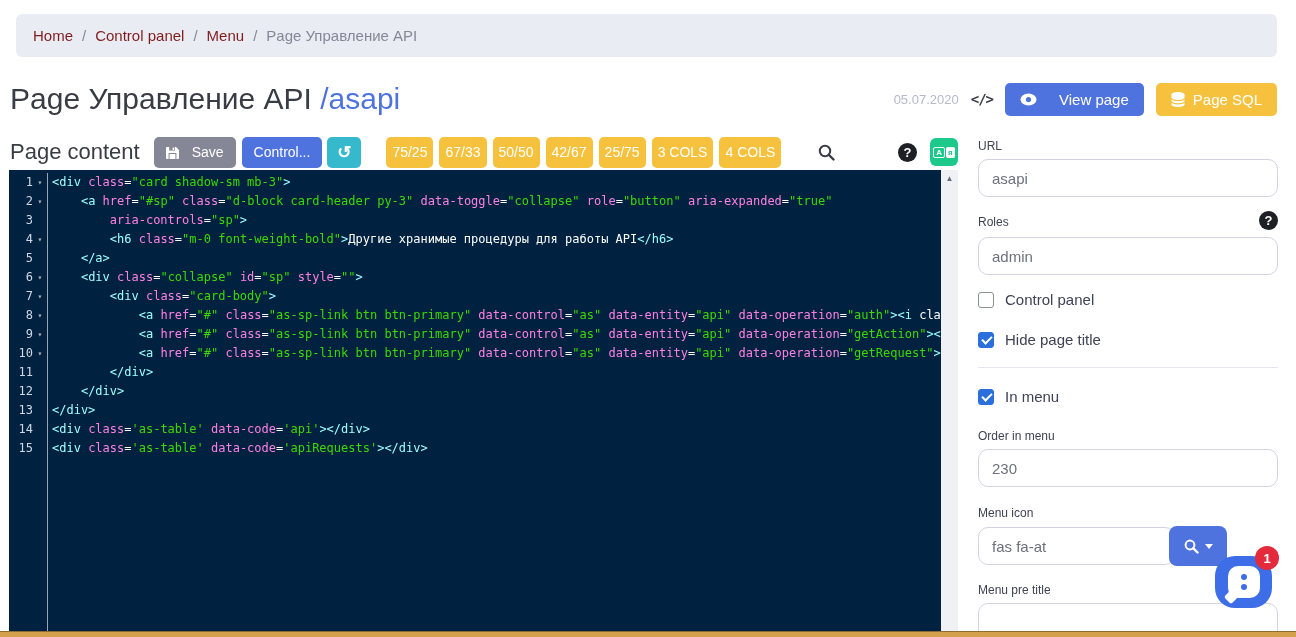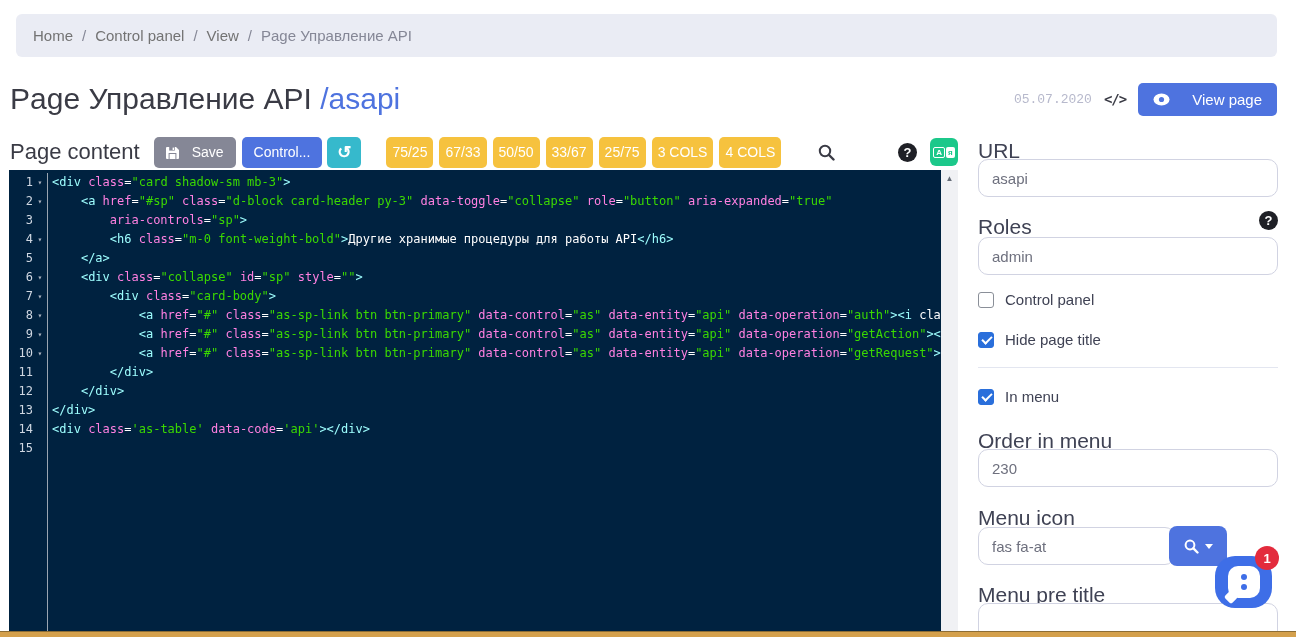--- a/index.html
+++ b/index.html
@@ -12,33 +12,33 @@
     color: #3a3b45;
   }
 
   
   .breadcrumb-bar {
     position: absolute; left: 16px; top: 14px; right: 19px; height: 43px;
     background: #eaecf4; border-radius: 6px;
     display: flex; align-items: center; padding: 0 17px;
     font-size: 15px; gap: 9px;
   }
-  .crumb-link { color: #737373; cursor: pointer; }
+  .crumb-link { color: #7f1d1d; cursor: pointer; }
   .crumb-sep { color: #858796; }
   .crumb-current { color: #858796; }
 
   
   .header-row {
     position: absolute; left: 10px; top: 78px; right: 19px; height: 42px;
     display: flex; align-items: center; justify-content: space-between;
   }
   .page-title { font-size: 30px; font-weight: 400; color: #3a3b45; white-space: nowrap; }
   .page-title .slug { color: #4e73df; }
   .header-actions { display: flex; align-items: center; gap: 12px; }
-  .header-date { font-size: 13px; color: #b7b9cc; font-family: Liberation Mono, monospace; }
+  .header-date { font-size: 13px; color: #b7b9cc; }
   .code-glyph { font-family: "DejaVu Sans Mono", monospace; font-weight: bold; font-size: 14px; color: #3a3b45; letter-spacing: -1px; cursor: pointer; }
   .btn {
     display: inline-flex; align-items: center; justify-content: center; gap: 8px;
     border: none; border-radius: 5px; color: #fff; font-size: 15px;
     height: 33px; padding: 0 15px; cursor: pointer; font-family: inherit; white-space: nowrap;
   }
   .btn-primary { background: #4e73df; gap: 22px; }
   .btn-warning { background: #f6c23e; }
   .btn-secondary { background: #858796; gap: 13px; }
   .btn-info { background: #36b9cc; }
@@ -93,21 +93,21 @@
   .editor-scrollbar {
     width: 17px; height: 100%; background: #f0f1f4; position: relative; cursor: pointer;
   }
   .scroll-up-arrow {
     position: absolute; top: 4px; left: 0; width: 17px; text-align: center;
     font-size: 8px; color: #636b76; line-height: 10px;
   }
 
   
   .sidebar { position: absolute; left: 978px; top: 135px; width: 300px; height: 502px; }
-  .field-label { position: absolute; font-size: 21px; color: #3f4254; }
+  .field-label { position: absolute; font-size: 12px; color: #3f4254; }
   .text-input {
     position: absolute; width: 100%; height: 38px; background: #fff;
     border: 1px solid #d1d3e2; border-radius: 10px; font-family: inherit;
     font-size: 15px; color: #6e707e; padding: 0 13px; outline: none;
   }
   .roles-help { position: absolute; right: 0; top: 76px; }
   .checkbox-row { position: absolute; display: flex; align-items: center; gap: 11px; cursor: pointer; }
   .checkbox { width: 16px; height: 16px; border-radius: 3px; border: 1px solid #8a8f98; background: #fff; position: relative; flex: 0 0 16px; }
   .checkbox.checked { background: #2a6fdb; border-color: #2a6fdb; }
   .checkbox.checked::after {
@@ -154,39 +154,50 @@
   svg { display: block; }
 </style>
 </head>
 <body>
 
 <nav class="breadcrumb-bar">
     <span class="crumb-link">Home</span>
     <span class="crumb-sep">/</span>
     <span class="crumb-link">Control panel</span>
     <span class="crumb-sep">/</span>
-    <span class="crumb-link">View</span>
+    <span class="crumb-link">Menu</span>
     <span class="crumb-sep">/</span>
     <span class="crumb-current">Page Управление API</span>
   </nav>
 
 <div class="header-row">
   <h1 class="page-title"><span>Page Управление API</span> <span class="slug">/asapi</span></h1>
   <div class="header-actions">
     <span class="header-date">05.07.2020</span>
     <span class="code-glyph">&lt;/&gt;</span>
     <button class="btn btn-primary">
       <span>
           <svg width="17" height="13" viewBox="0 0 17 13">
             <ellipse cx="8.5" cy="6.5" rx="8" ry="6" fill="#ffffff"></ellipse>
             <circle cx="8.5" cy="6.5" r="2.6" fill="#4e73df"></circle>
           </svg>
         </span>
       <span>View page</span>
     </button>
+    <button class="btn btn-warning">
+      <span>
+          <svg width="14" height="15" viewBox="0 0 14 15">
+            <ellipse cx="7" cy="2.6" rx="6.5" ry="2.5" fill="#ffffff"></ellipse>
+            <path d="M.5 2.6 v9.8 c0 1.4 2.9 2.5 6.5 2.5 s6.5-1.1 6.5-2.5 V2.6" fill="#ffffff"></path>
+            <path d="M.5 6 c0 1.4 2.9 2.5 6.5 2.5 S13.5 7.4 13.5 6" fill="none" stroke="#f6c23e" stroke-width="1.2"></path>
+            <path d="M.5 9.3 c0 1.4 2.9 2.5 6.5 2.5 s6.5-1.1 6.5-2.5" fill="none" stroke="#f6c23e" stroke-width="1.2"></path>
+          </svg>
+        </span>
+      <span>Page SQL</span>
+    </button>
   </div>
 </div>
 
 <div class="toolbar">
   <span class="toolbar-label">Page content</span>
   <button class="btn btn-secondary btn-sm">
     <span>
         <svg width="13" height="13" viewBox="0 0 13 13">
           <path d="M1 1 h9 l3 3 v8 a1 1 0 0 1 -1 1 h-11 a1 1 0 0 1 -1 -1 v-10 a1 1 0 0 1 1 -1 z" fill="#ffffff"></path>
           <rect x="3.2" y="1" width="5.6" height="3.6" fill="#858796"></rect>
@@ -200,21 +211,21 @@
   <button class="btn btn-primary btn-sm" style="margin-left:6px">
     <span>Control...</span>
   </button>
   <button class="btn btn-info btn-sm icon-btn" style="margin-left:5px;font-size:17px;font-weight:bold">
     <span>↺</span>
   </button>
   <div class="layout-group">
       <button class="btn btn-warning layout-btn">75/25</button>
       <button class="btn btn-warning layout-btn">67/33</button>
       <button class="btn btn-warning layout-btn">50/50</button>
-      <button class="btn btn-warning layout-btn">33/67</button>
+      <button class="btn btn-warning layout-btn">42/67</button>
       <button class="btn btn-warning layout-btn">25/75</button>
       <button class="btn btn-warning layout-btn">3 COLS</button>
       <button class="btn btn-warning layout-btn">4 COLS</button>
     </div>
   <span class="toolbar-search">
       <svg width="17" height="17" viewBox="0 0 17 17">
         <circle cx="7" cy="7" r="5.2" fill="none" stroke="#3a3b45" stroke-width="2"></circle>
         <line x1="11" y1="11" x2="15.5" y2="15.5" stroke="#3a3b45" stroke-width="2.4" stroke-linecap="round"></line>
       </svg>
     </span>
@@ -299,20 +310,21 @@
         <div class="code-line"><span class="tok-p">    </span><span class="tok-t">&lt;/a&gt;</span></div>
         <div class="code-line"><span class="tok-p">    </span><span class="tok-t">&lt;div</span><span class="tok-p"> </span><span class="tok-a">class</span><span class="tok-p">=</span><span class="tok-s">"collapse"</span><span class="tok-p"> </span><span class="tok-a">id</span><span class="tok-p">=</span><span class="tok-s">"sp"</span><span class="tok-p"> </span><span class="tok-a">style</span><span class="tok-p">=</span><span class="tok-s">""</span><span class="tok-t">&gt;</span></div>
         <div class="code-line"><span class="tok-p">        </span><span class="tok-t">&lt;div</span><span class="tok-p"> </span><span class="tok-a">class</span><span class="tok-p">=</span><span class="tok-s">"card-body"</span><span class="tok-t">&gt;</span></div>
         <div class="code-line"><span class="tok-p">            </span><span class="tok-t">&lt;a</span><span class="tok-p"> </span><span class="tok-a">href</span><span class="tok-p">=</span><span class="tok-s">"#"</span><span class="tok-p"> </span><span class="tok-a">class</span><span class="tok-p">=</span><span class="tok-s">"as-sp-link btn btn-primary"</span><span class="tok-p"> </span><span class="tok-a">data-control</span><span class="tok-p">=</span><span class="tok-s">"as"</span><span class="tok-p"> </span><span class="tok-a">data-entity</span><span class="tok-p">=</span><span class="tok-s">"api"</span><span class="tok-p"> </span><span class="tok-a">data-operation</span><span class="tok-p">=</span><span class="tok-s">"auth"</span><span class="tok-t">&gt;&lt;i</span><span class="tok-p"> clas</span></div>
         <div class="code-line"><span class="tok-p">            </span><span class="tok-t">&lt;a</span><span class="tok-p"> </span><span class="tok-a">href</span><span class="tok-p">=</span><span class="tok-s">"#"</span><span class="tok-p"> </span><span class="tok-a">class</span><span class="tok-p">=</span><span class="tok-s">"as-sp-link btn btn-primary"</span><span class="tok-p"> </span><span class="tok-a">data-control</span><span class="tok-p">=</span><span class="tok-s">"as"</span><span class="tok-p"> </span><span class="tok-a">data-entity</span><span class="tok-p">=</span><span class="tok-s">"api"</span><span class="tok-p"> </span><span class="tok-a">data-operation</span><span class="tok-p">=</span><span class="tok-s">"getAction"</span><span class="tok-t">&gt;&lt;i</span></div>
         <div class="code-line"><span class="tok-p">            </span><span class="tok-t">&lt;a</span><span class="tok-p"> </span><span class="tok-a">href</span><span class="tok-p">=</span><span class="tok-s">"#"</span><span class="tok-p"> </span><span class="tok-a">class</span><span class="tok-p">=</span><span class="tok-s">"as-sp-link btn btn-primary"</span><span class="tok-p"> </span><span class="tok-a">data-control</span><span class="tok-p">=</span><span class="tok-s">"as"</span><span class="tok-p"> </span><span class="tok-a">data-entity</span><span class="tok-p">=</span><span class="tok-s">"api"</span><span class="tok-p"> </span><span class="tok-a">data-operation</span><span class="tok-p">=</span><span class="tok-s">"getRequest"</span><span class="tok-t">&gt;&lt;</span></div>
         <div class="code-line"><span class="tok-p">        </span><span class="tok-t">&lt;/div&gt;</span></div>
         <div class="code-line"><span class="tok-p">    </span><span class="tok-t">&lt;/div&gt;</span></div>
         <div class="code-line"><span class="tok-t">&lt;/div&gt;</span></div>
         <div class="code-line"><span class="tok-t">&lt;div</span><span class="tok-p"> </span><span class="tok-a">class</span><span class="tok-p">=</span><span class="tok-s">'as-table'</span><span class="tok-p"> </span><span class="tok-a">data-code</span><span class="tok-p">=</span><span class="tok-s">'api'</span><span class="tok-t">&gt;&lt;/div&gt;</span></div>
+        <div class="code-line"><span class="tok-t">&lt;div</span><span class="tok-p"> </span><span class="tok-a">class</span><span class="tok-p">=</span><span class="tok-s">'as-table'</span><span class="tok-p"> </span><span class="tok-a">data-code</span><span class="tok-p">=</span><span class="tok-s">'apiRequests'</span><span class="tok-t">&gt;&lt;/div&gt;</span></div>
       </div>
   </div>
   <div class="editor-scrollbar">
     <span class="scroll-up-arrow">▲</span>
   </div>
 </div>
 
 <aside class="sidebar">
   <label class="field-label" style="top:4px">URL</label>
   <input class="text-input" style="top: 24px;" value="asapi">

